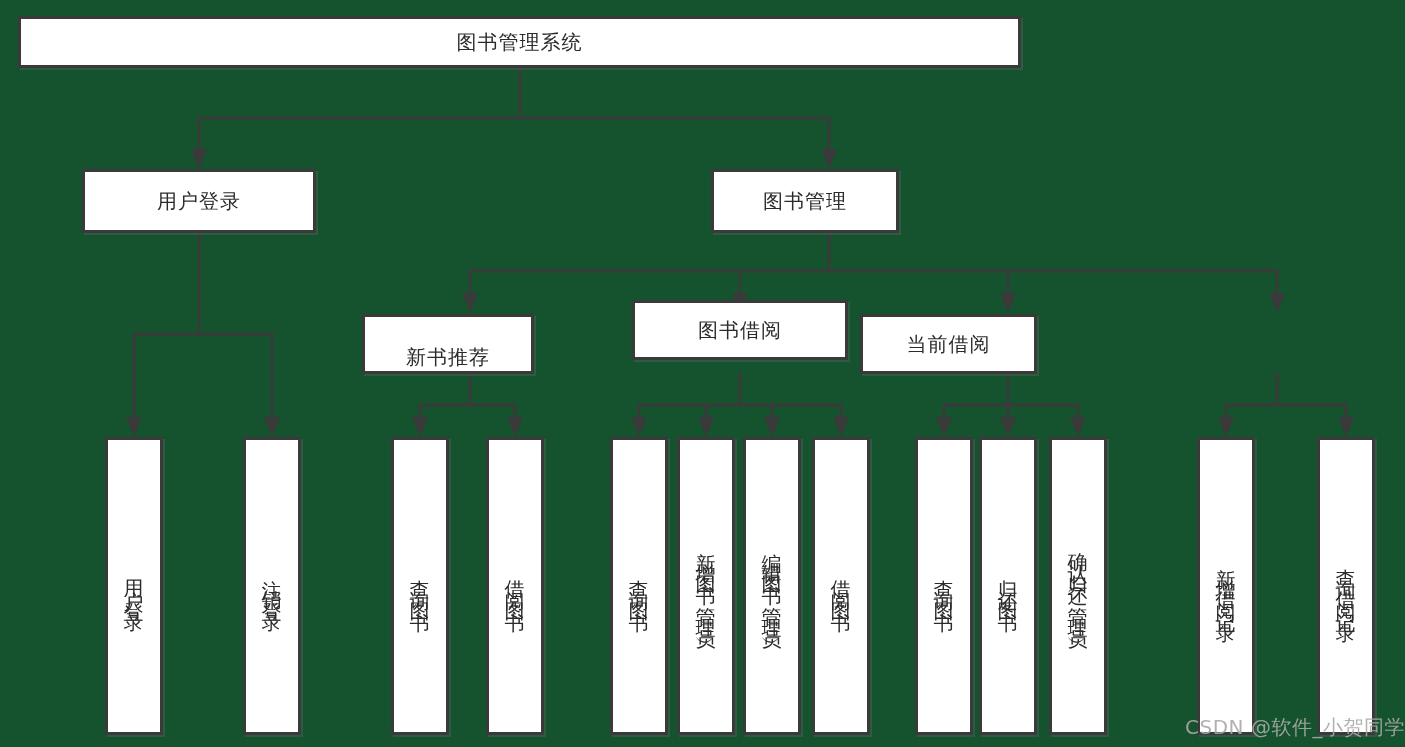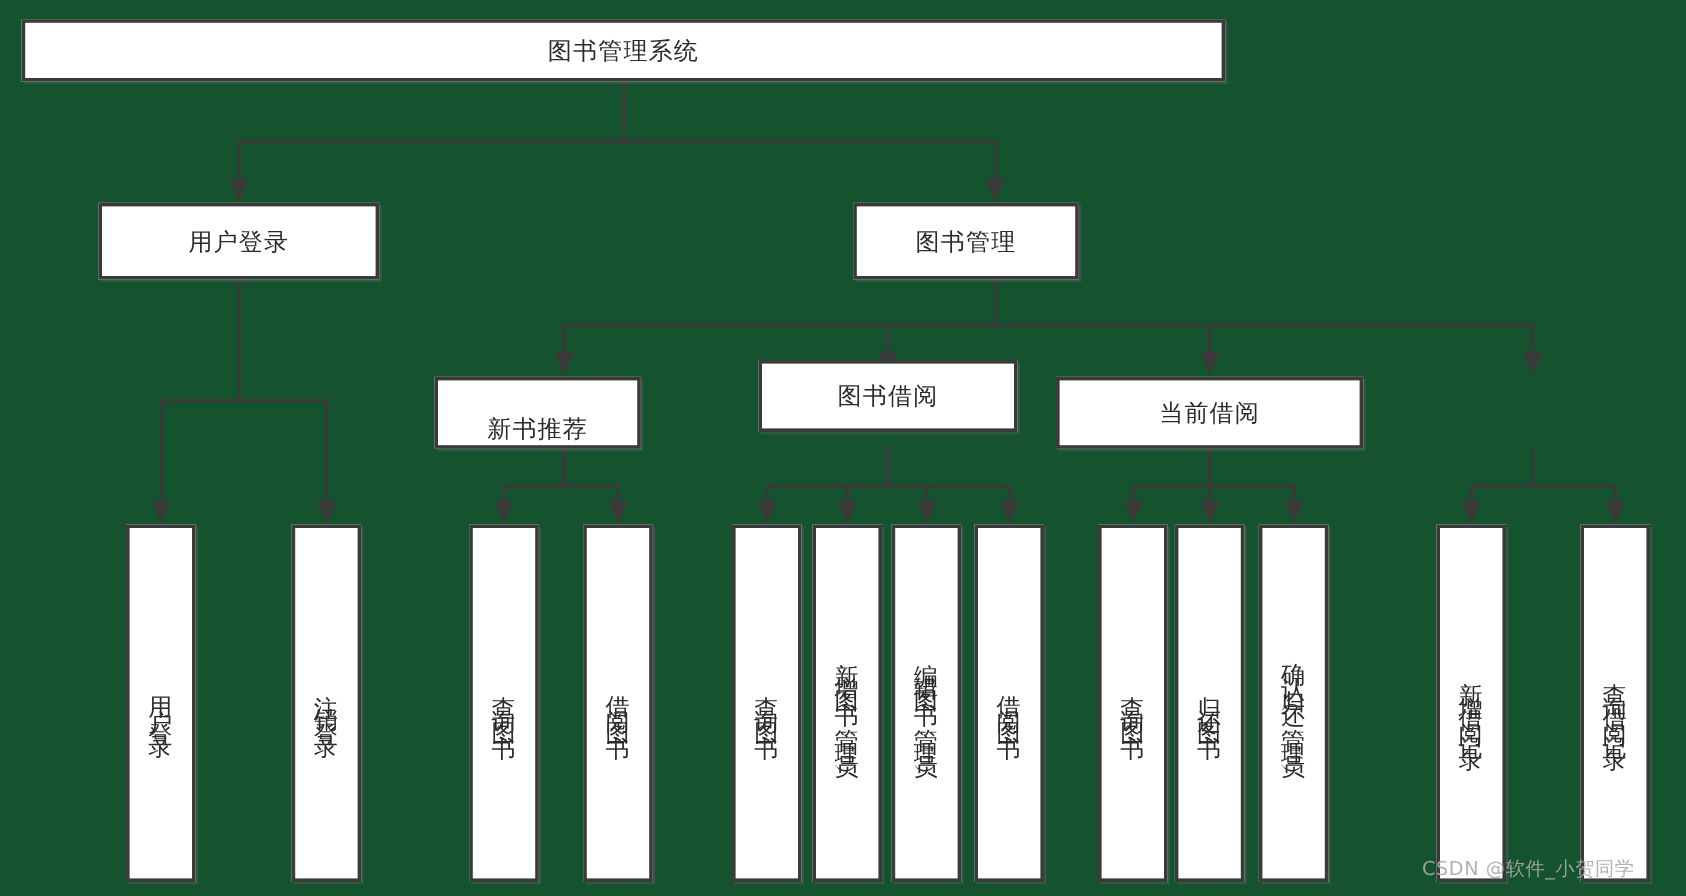--- a/index.html
+++ b/index.html
@@ -43,21 +43,21 @@
     text-orientation: mixed;
     font-size: 20px;
     line-height: 1;
     letter-spacing: 11px;
     max-height: 100%;
   }
   .watermark {
     position: absolute;
     left: 1185px;
     top: 714px;
-    font-size: 16px;
+    font-size: 20px;
     color: rgba(168,168,168,0.9);
     white-space: nowrap;
     z-index: 5;
     letter-spacing: 0.5px;
   }
 </style>
 </head>
 <body>
 
 <div class="canvas">
@@ -141,21 +141,21 @@
   <div class="node h-node" style="left:711px; top:169px; width:188px; height:64px;">
     <span>图书管理</span>
   </div>
 
   <div class="node h-node" style="left:362px; top:314px; width:172px; height:60px;align-items:flex-end;">
     <span>新书推荐</span>
   </div>
   <div class="node h-node" style="left:632px; top:300px; width:216px; height:60px;">
     <span>图书借阅</span>
   </div>
-  <div class="node h-node" style="left:880px; top:314px; width:256px; height:60px;">
+  <div class="node h-node" style="left:860px; top:314px; width:177px; height:60px;">
     <span>当前借阅</span>
   </div>
 
   <div class="node v-node" style="left:105px; top:437px; width:58px; height:298px;">
     <span class="vtext">用户登录</span>
   </div>
   <div class="node v-node" style="left:243px; top:437px; width:58px; height:298px;">
     <span class="vtext">注销登录</span>
   </div>
 

